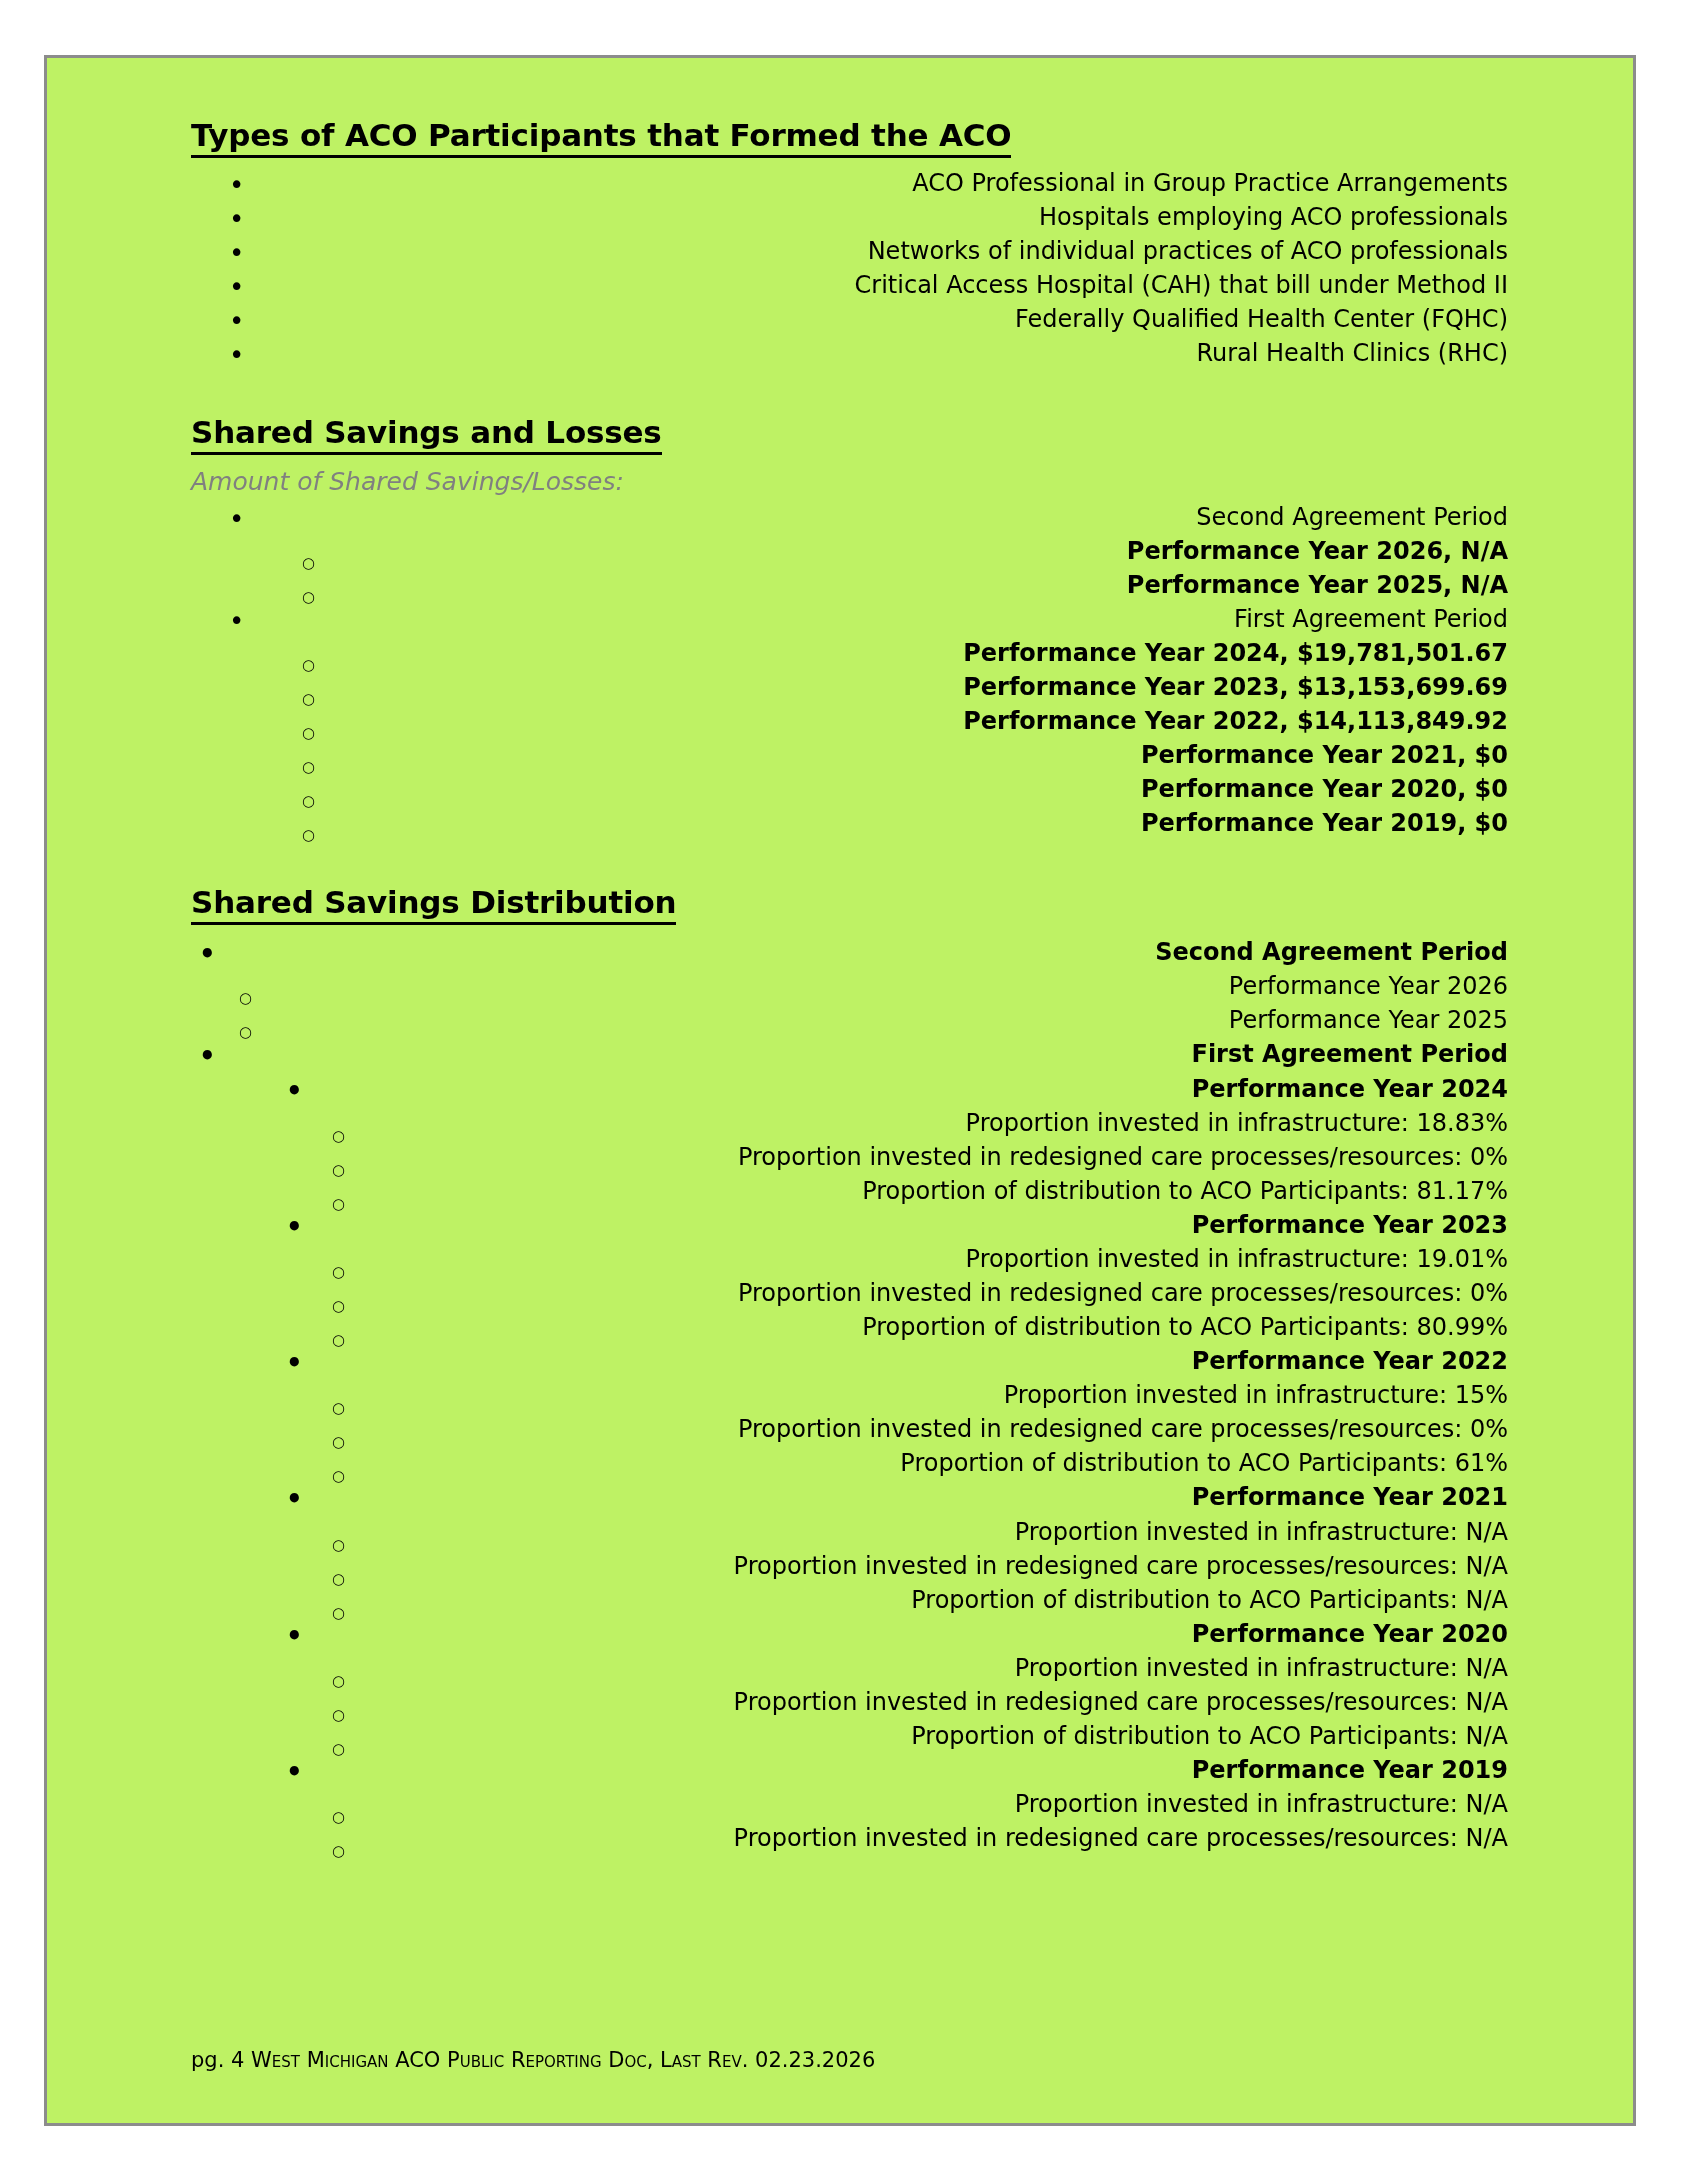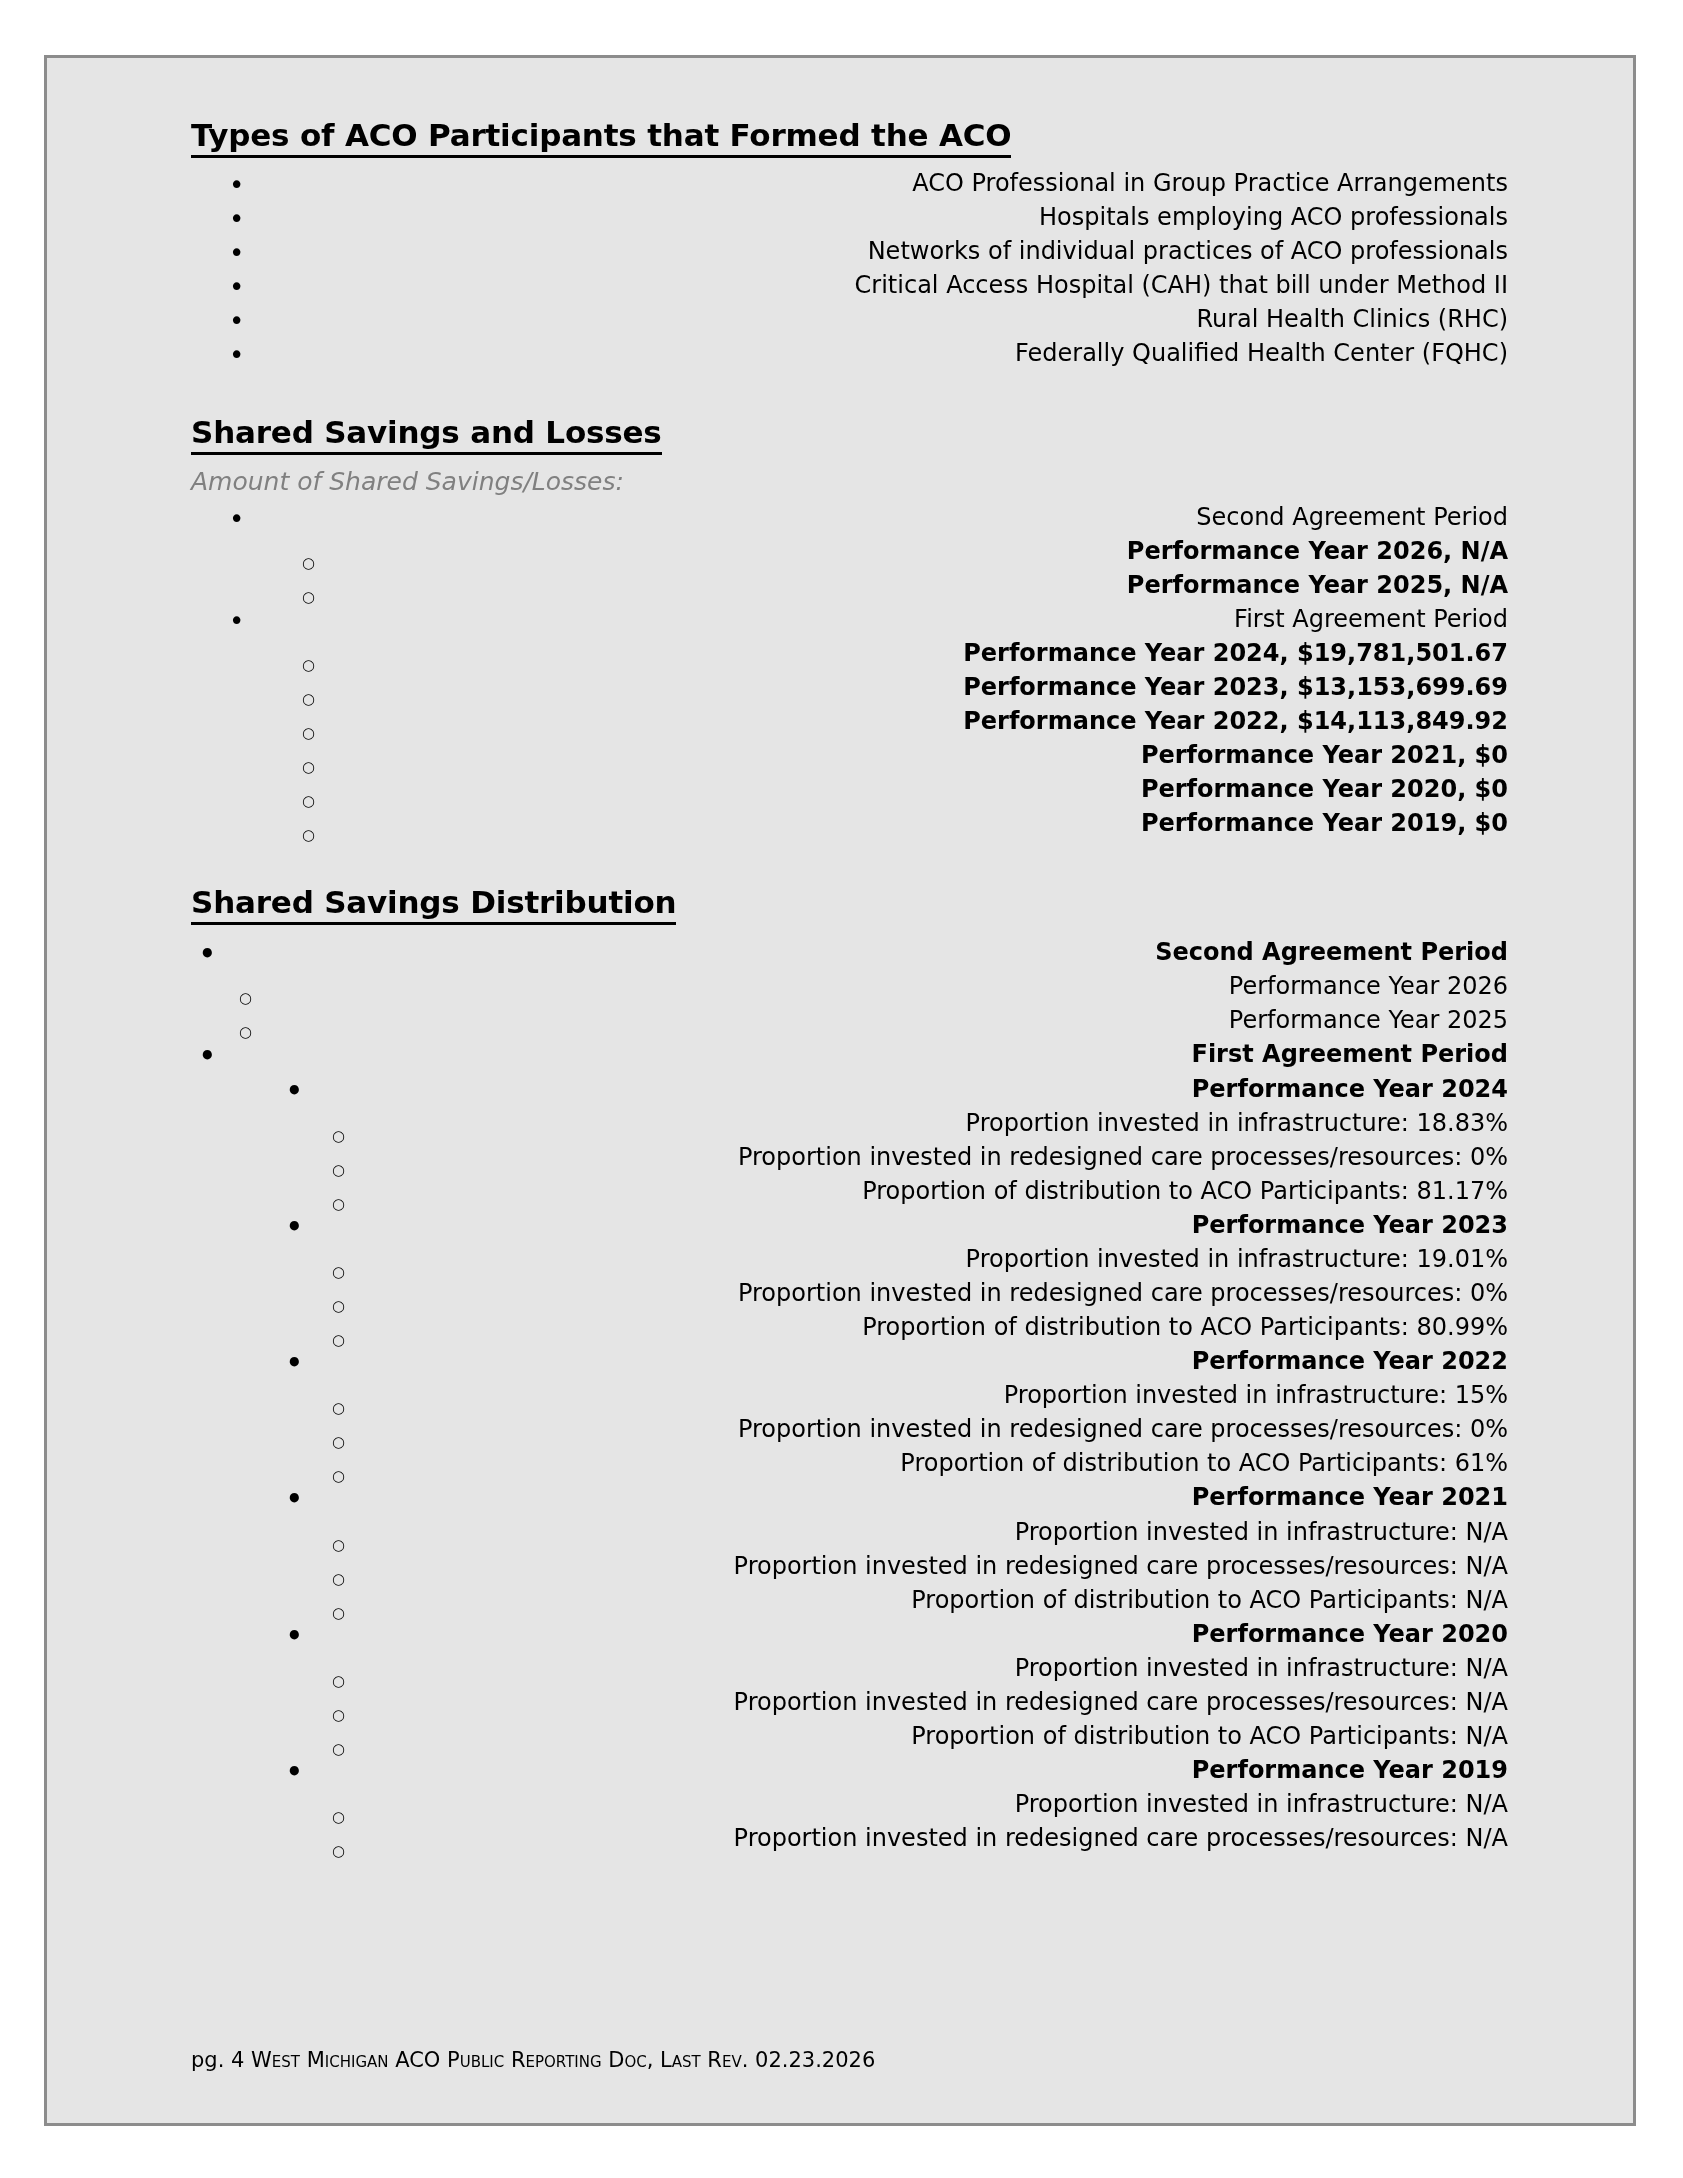--- a/index.html
+++ b/index.html
@@ -16,21 +16,21 @@
   }
 
   
   .page-frame {
     position: absolute;
     left: 44px;
     top: 55px;
     width: 1592px;
     height: 2071px;
     border: 3px solid #8c8c8c;
-    background: #e5e5e5;
+    background: #bef264;
     box-sizing: border-box;
   }
   .page-inner {
     position: absolute;
     left: 0;
     top: 0;
     right: 0;
     bottom: 0;
     padding: 0;
     box-sizing: border-box;
@@ -171,25 +171,25 @@
       <li class="item ind-a">
         <span class="bullet disc"></span>
         <span class="txt">Networks of individual practices of ACO professionals</span>
       </li>
       <li class="item ind-a">
         <span class="bullet disc"></span>
         <span class="txt">Critical Access Hospital (CAH) that bill under Method II</span>
       </li>
       <li class="item ind-a">
         <span class="bullet disc"></span>
+        <span class="txt">Federally Qualified Health Center (FQHC)</span>
+      </li>
+      <li class="item ind-a">
+        <span class="bullet disc"></span>
         <span class="txt">Rural Health Clinics (RHC)</span>
-      </li>
-      <li class="item ind-a">
-        <span class="bullet disc"></span>
-        <span class="txt">Federally Qualified Health Center (FQHC)</span>
       </li>
     </ul>
 
     <div class="sec-gap"></div>
 
     <div class="heading-wrap">
       <h1 class="section-heading">Shared Savings and Losses</h1>
     </div>
     <div class="sec-gap-xs"></div>
     <p class="subtitle-italic">Amount of Shared Savings/Losses:</p>

